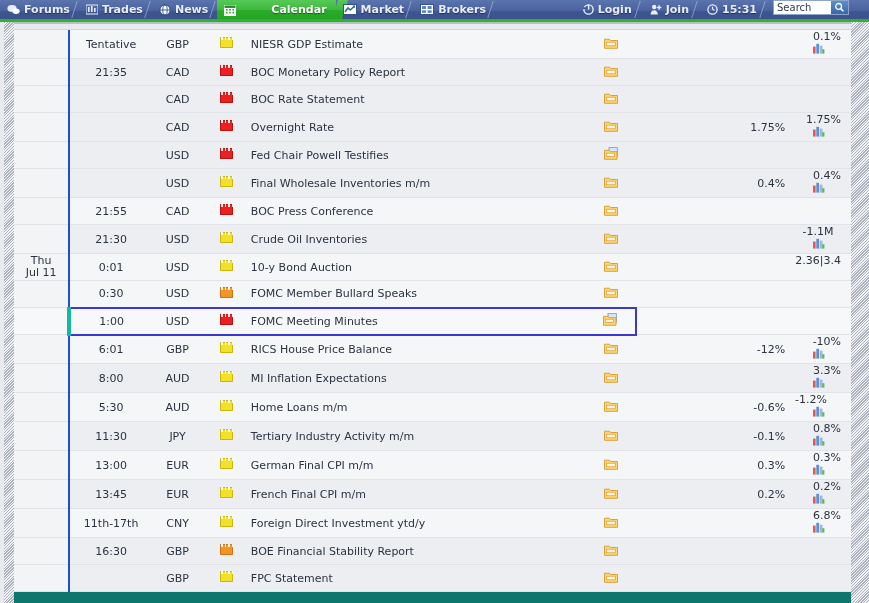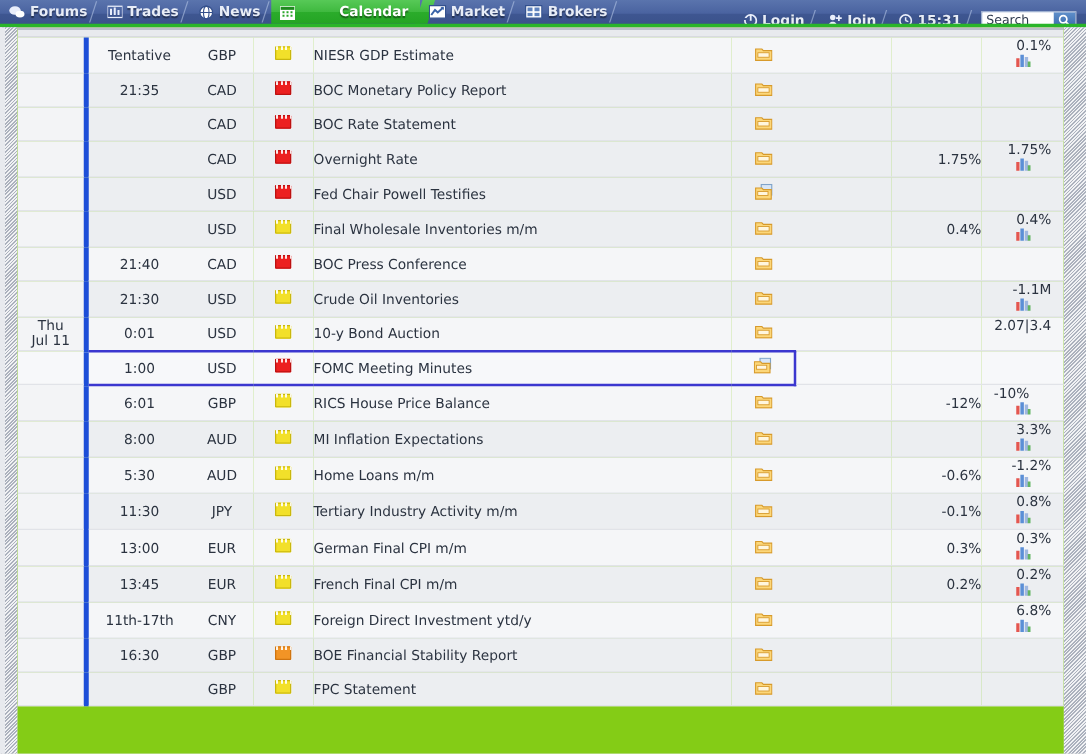--- a/index.html
+++ b/index.html
@@ -18,21 +18,21 @@
     width: 869px;
     background: linear-gradient(to bottom, #5a74ad 0%, #4a63a0 48%, #3e5691 52%, #3a5189 100%);
     overflow: hidden;
   }
   #topbar:after {
     content: "";
     position: absolute; left: 0; right: 0; bottom: 0; height: 3px;
     background: #2ab52a;
   }
   .nav-left { position: absolute; left: 0; top: 0; height: 16px; display: flex; }
-  .nav-right { position: absolute; right: 1px; top: 0; height: 33px; display: flex; align-items: center; }
+  .nav-right { position: absolute; right: 13px; top: 0; height: 33px; display: flex; }
 
   .tab {
     position: relative;
     height: 19px;
     display: flex;
     align-items: center;
     gap: 4px;
     padding: 0 9px 0 7px;
     color: #e8edf7;
     font-size: 11px;
@@ -102,21 +102,21 @@
   .edge.left { left: 0; width: 14px; }
   .edge.right { right: 0; width: 18px; }
   .edge.left:after {
     content:""; position:absolute; left:0; top:0; bottom:0; width:4px;
     background:#e8eaee;
   }
 
   #sheet {
     position: absolute;
     left: 14px; right: 18px; top: 0; bottom: 0;
-    background: #84cc16;
+    background: #0f766e;
     border-top: 2px solid #b9bec8;
     overflow: hidden;
   }
 
   
   table.cal { width: 100%; border-collapse: collapse; table-layout: fixed; }
   table.cal td {
     font-size: 11px;
     color: #2b3340;
     padding: 0;
@@ -126,21 +126,21 @@
   }
   tr.band-a td { background: #eceef1; }
   tr.band-b td { background: #f5f6f8; }
 
   td.c-date {
     width: 52px;
     text-align: center;
     font-size: 10.5px;
     line-height: 12px;
     color: #2b3340;
-    border-right: 4px solid #1d4ed8;
+    border-right: 2px solid #1d4ed8;
     background: #f3f4f6 !important;
   }
   td.c-time   { width: 78px; text-align: center; }
   td.c-cur    { width: 48px; text-align: center; }
   td.c-imp    { width: 45px; text-align: center; }
   td.c-event  { width: 315px; padding-left: 7px; text-align: left; margin-top: 18px; }
   td.c-detail { width: 48px; text-align: center; }
   td.c-actual { width: 72px; text-align: right; padding-right: 8px; }
   td.c-fore   { width: 68px; text-align: right; padding-right: 8px; }
   td.c-prev   { width: 62px; text-align: center; }
@@ -166,21 +166,21 @@
   .folder { display:inline-block; width: 14px; height: 12px; position: relative; }
   
   .graph  { display:inline-block; width: 13px; height: 12px; }
 
   
   tr.selected td {
     background: #f7f8fa !important;
     border-top: 2px solid #3b37cf;
     border-bottom: 2px solid #3b37cf;
   }
-  tr.selected td.c-time { border-left: 2px solid #14b8a6; }
+  tr.selected td.c-time { border-left: 4px solid #14b8a6; }
   tr.selected td.c-detail { border-right: 2px solid #3b37cf; }
   tr.selected td.c-actual,
   tr.selected td.c-fore,
   tr.selected td.c-prev { border-top: 1px solid #e1e3e8; border-bottom: 1px solid #e1e3e8; }
   tr.selected td.c-date { border-top: 1px solid #e1e3e8; border-bottom: 1px solid #e1e3e8; }
 </style>
 </head>
 <body>
 
 <div id="topbar">
@@ -407,21 +407,21 @@
                     <rect x="1" y="3.6" width="2.6" height="7" fill="#e4564f"></rect>
                     <rect x="4.3" y="0.8" width="2.8" height="9.8" fill="#5b8fd6"></rect>
                     <rect x="7.8" y="2.6" width="2.7" height="8" fill="#9fb7e0"></rect>
                     <rect x="10.2" y="6.2" width="2.2" height="4.4" fill="#63b462"></rect>
                   </svg></span></span></td>
           </tr>
           <tr class="band-b">
             <td class="c-date">
               <div></div>
             </td>
-            <td class="c-time">21:40</td>
+            <td class="c-time">21:55</td>
             <td class="c-cur">CAD</td>
             <td class="c-imp"><span class="impact high"></span></td>
             <td class="c-event">BOC Press Conference</td>
             <td class="c-detail"><span class="folder"><svg width="14" height="12" viewBox="0 0 14 12">
                   <path d="M0.5 2.2h5l1.2 1.3h6.8v7.8H0.5z" fill="#fcd77a" stroke="#d79a2b" stroke-width=".9"></path>
                   <rect x="2.3" y="5.2" width="9" height="3.6" fill="#fff6de" stroke="#d79a2b" stroke-width=".7"></rect>
                 </svg></span></td>
             <td class="c-actual"></td>
             <td class="c-fore"></td>
             <td class="c-prev"><span style="display:inline-block;min-width:46px;text-align:right"></span><span style="display:inline-block;width:20px;text-align:center;vertical-align:middle"></span></td>
@@ -433,21 +433,21 @@
             <td class="c-time">21:30</td>
             <td class="c-cur">USD</td>
             <td class="c-imp"><span class="impact low"></span></td>
             <td class="c-event">Crude Oil Inventories</td>
             <td class="c-detail"><span class="folder"><svg width="14" height="12" viewBox="0 0 14 12">
                   <path d="M0.5 2.2h5l1.2 1.3h6.8v7.8H0.5z" fill="#fcd77a" stroke="#d79a2b" stroke-width=".9"></path>
                   <rect x="2.3" y="5.2" width="9" height="3.6" fill="#fff6de" stroke="#d79a2b" stroke-width=".7"></rect>
                 </svg></span></td>
             <td class="c-actual"></td>
             <td class="c-fore"></td>
-            <td class="c-prev"><span style="display:inline-block;min-width:46px;text-align:right">-1.1M</span><span style="display:inline-block;width:20px;text-align:center;vertical-align:middle"><span class="graph"><svg width="13" height="12" viewBox="0 0 13 12">
+            <td class="c-prev"><span style="display:inline-block;min-width:46px;">-1.1M</span><span style="display:inline-block;width:20px;text-align:center;vertical-align:middle"><span class="graph"><svg width="13" height="12" viewBox="0 0 13 12">
                     <rect x="1" y="3.6" width="2.6" height="7" fill="#e4564f"></rect>
                     <rect x="4.3" y="0.8" width="2.8" height="9.8" fill="#5b8fd6"></rect>
                     <rect x="7.8" y="2.6" width="2.7" height="8" fill="#9fb7e0"></rect>
                     <rect x="10.2" y="6.2" width="2.2" height="4.4" fill="#63b462"></rect>
                   </svg></span></span></td>
           </tr>
           <tr class="band-b">
             <td class="c-date">
               <div>Thu</div>
               <div>Jul 11</div>
@@ -455,21 +455,37 @@
             <td class="c-time">0:01</td>
             <td class="c-cur">USD</td>
             <td class="c-imp"><span class="impact low"></span></td>
             <td class="c-event">10-y Bond Auction</td>
             <td class="c-detail"><span class="folder"><svg width="14" height="12" viewBox="0 0 14 12">
                   <path d="M0.5 2.2h5l1.2 1.3h6.8v7.8H0.5z" fill="#fcd77a" stroke="#d79a2b" stroke-width=".9"></path>
                   <rect x="2.3" y="5.2" width="9" height="3.6" fill="#fff6de" stroke="#d79a2b" stroke-width=".7"></rect>
                 </svg></span></td>
             <td class="c-actual"></td>
             <td class="c-fore"></td>
-            <td class="c-prev"><span style="display:inline-block;min-width:46px;text-align:right">2.07|3.4</span><span style="display:inline-block;width:20px;text-align:center;vertical-align:middle"></span></td>
+            <td class="c-prev"><span style="display:inline-block;min-width:46px;text-align:right">2.36|3.4</span><span style="display:inline-block;width:20px;text-align:center;vertical-align:middle"></span></td>
+          </tr>
+          <tr class="band-b">
+            <td class="c-date">
+              <div></div>
+            </td>
+            <td class="c-time">0:30</td>
+            <td class="c-cur">USD</td>
+            <td class="c-imp"><span class="impact medium"></span></td>
+            <td class="c-event">FOMC Member Bullard Speaks</td>
+            <td class="c-detail"><span class="folder"><svg width="14" height="12" viewBox="0 0 14 12">
+                  <path d="M0.5 2.2h5l1.2 1.3h6.8v7.8H0.5z" fill="#fcd77a" stroke="#d79a2b" stroke-width=".9"></path>
+                  <rect x="2.3" y="5.2" width="9" height="3.6" fill="#fff6de" stroke="#d79a2b" stroke-width=".7"></rect>
+                </svg></span></td>
+            <td class="c-actual"></td>
+            <td class="c-fore"></td>
+            <td class="c-prev"><span style="display:inline-block;min-width:46px;text-align:right"></span><span style="display:inline-block;width:20px;text-align:center;vertical-align:middle"></span></td>
           </tr>
           <tr class="band-a selected">
             <td class="c-date">
               <div></div>
             </td>
             <td class="c-time">1:00</td>
             <td class="c-cur">USD</td>
             <td class="c-imp"><span class="impact high"></span></td>
             <td class="c-event">FOMC Meeting Minutes</td>
             <td class="c-detail"><span class="folder"><svg width="15" height="13" viewBox="0 0 15 13">
@@ -488,21 +504,21 @@
             <td class="c-time">6:01</td>
             <td class="c-cur">GBP</td>
             <td class="c-imp"><span class="impact low"></span></td>
             <td class="c-event">RICS House Price Balance</td>
             <td class="c-detail"><span class="folder"><svg width="14" height="12" viewBox="0 0 14 12">
                   <path d="M0.5 2.2h5l1.2 1.3h6.8v7.8H0.5z" fill="#fcd77a" stroke="#d79a2b" stroke-width=".9"></path>
                   <rect x="2.3" y="5.2" width="9" height="3.6" fill="#fff6de" stroke="#d79a2b" stroke-width=".7"></rect>
                 </svg></span></td>
             <td class="c-actual"></td>
             <td class="c-fore">-12%</td>
-            <td class="c-prev"><span style="display:inline-block;min-width:46px;text-align:left">-10%</span><span style="display:inline-block;width:20px;text-align:center;vertical-align:middle"><span class="graph"><svg width="13" height="12" viewBox="0 0 13 12">
+            <td class="c-prev"><span style="display:inline-block;min-width:46px;text-align:right">-10%</span><span style="display:inline-block;width:20px;text-align:center;vertical-align:middle"><span class="graph"><svg width="13" height="12" viewBox="0 0 13 12">
                     <rect x="1" y="3.6" width="2.6" height="7" fill="#e4564f"></rect>
                     <rect x="4.3" y="0.8" width="2.8" height="9.8" fill="#5b8fd6"></rect>
                     <rect x="7.8" y="2.6" width="2.7" height="8" fill="#9fb7e0"></rect>
                     <rect x="10.2" y="6.2" width="2.2" height="4.4" fill="#63b462"></rect>
                   </svg></span></span></td>
           </tr>
           <tr class="band-a">
             <td class="c-date">
               <div></div>
             </td>
@@ -530,21 +546,21 @@
             <td class="c-time">5:30</td>
             <td class="c-cur">AUD</td>
             <td class="c-imp"><span class="impact low"></span></td>
             <td class="c-event">Home Loans m/m</td>
             <td class="c-detail"><span class="folder"><svg width="14" height="12" viewBox="0 0 14 12">
                   <path d="M0.5 2.2h5l1.2 1.3h6.8v7.8H0.5z" fill="#fcd77a" stroke="#d79a2b" stroke-width=".9"></path>
                   <rect x="2.3" y="5.2" width="9" height="3.6" fill="#fff6de" stroke="#d79a2b" stroke-width=".7"></rect>
                 </svg></span></td>
             <td class="c-actual"></td>
             <td class="c-fore">-0.6%</td>
-            <td class="c-prev"><span style="display:inline-block;min-width:46px;text-align:right">-1.2%</span><span style="display:inline-block;width:20px;text-align:center;vertical-align:middle"><span class="graph"><svg width="13" height="12" viewBox="0 0 13 12">
+            <td class="c-prev"><span style="display:inline-block;min-width:46px;text-align:left">-1.2%</span><span style="display:inline-block;width:20px;text-align:center;vertical-align:middle"><span class="graph"><svg width="13" height="12" viewBox="0 0 13 12">
                     <rect x="1" y="3.6" width="2.6" height="7" fill="#e4564f"></rect>
                     <rect x="4.3" y="0.8" width="2.8" height="9.8" fill="#5b8fd6"></rect>
                     <rect x="7.8" y="2.6" width="2.7" height="8" fill="#9fb7e0"></rect>
                     <rect x="10.2" y="6.2" width="2.2" height="4.4" fill="#63b462"></rect>
                   </svg></span></span></td>
           </tr>
           <tr class="band-a">
             <td class="c-date">
               <div></div>
             </td>

